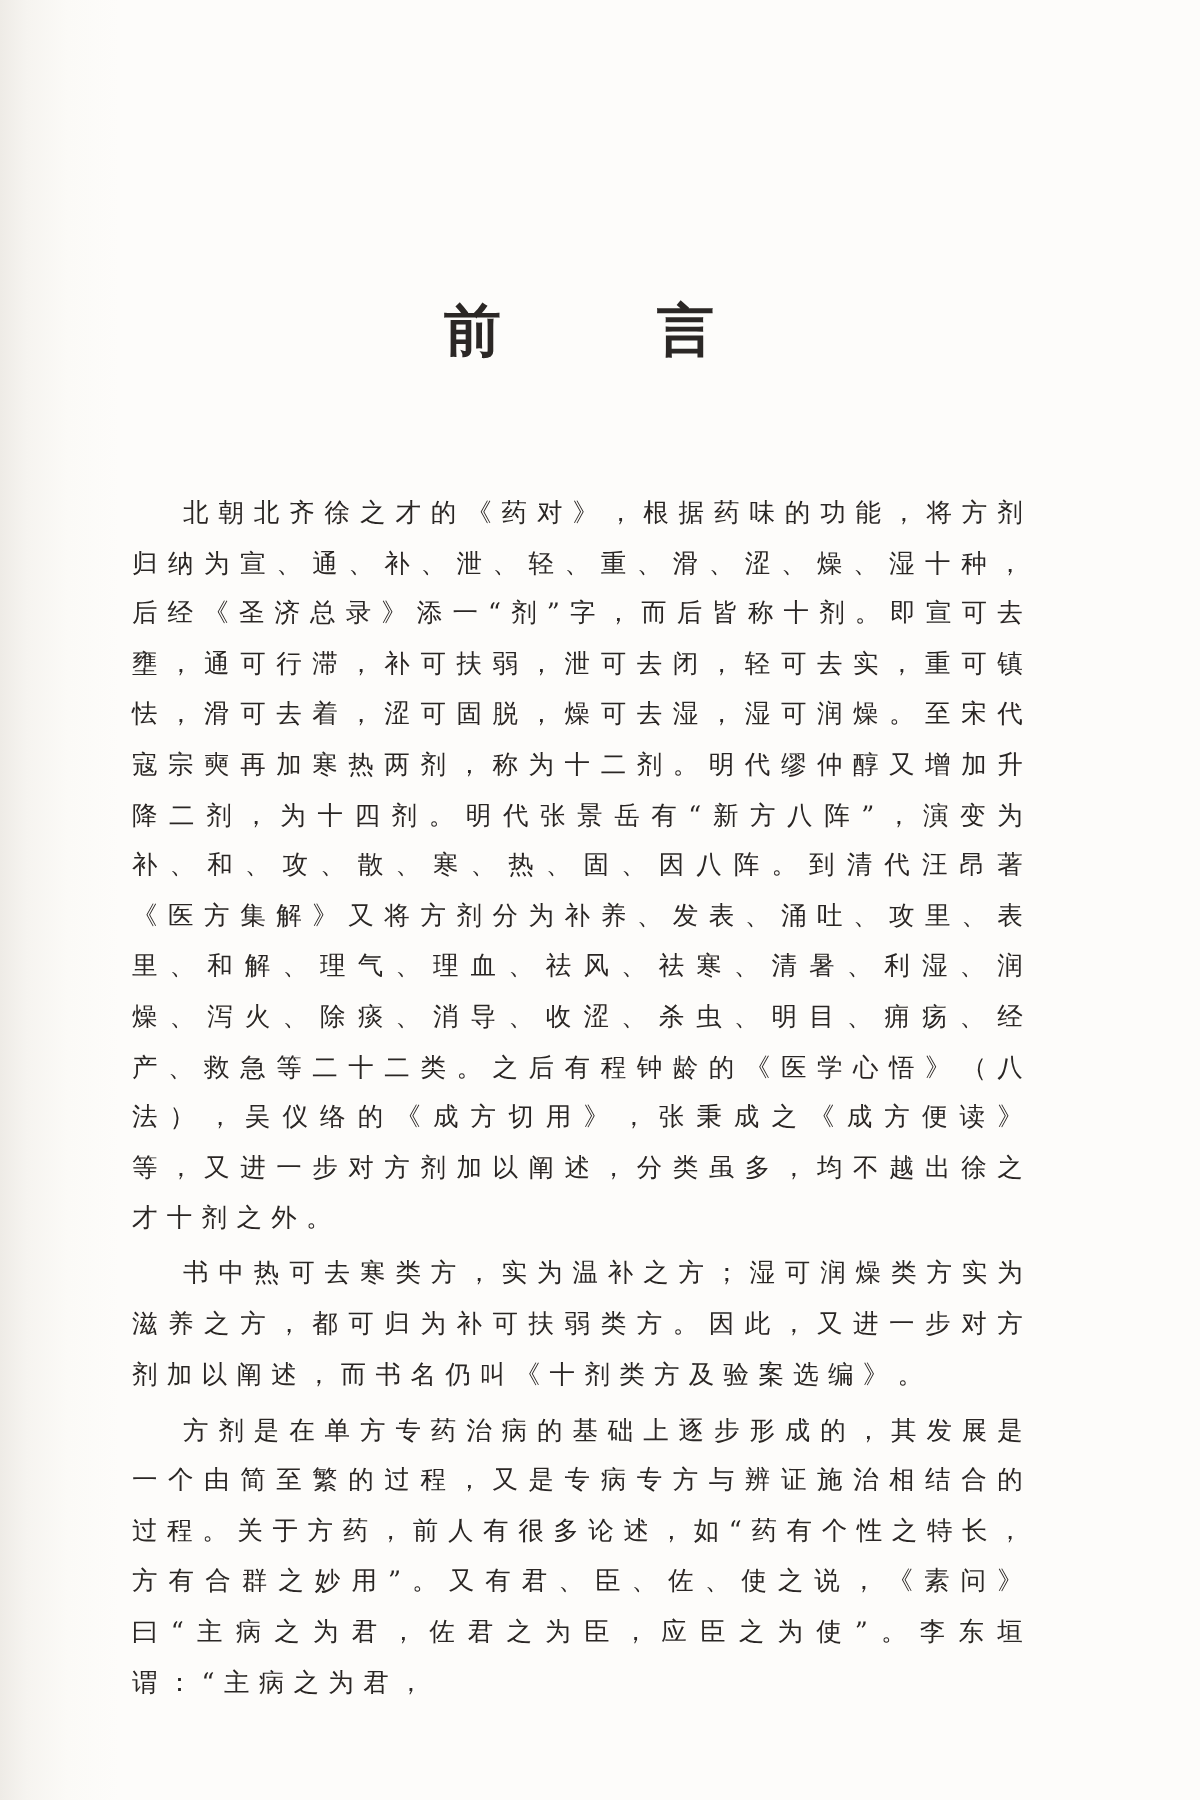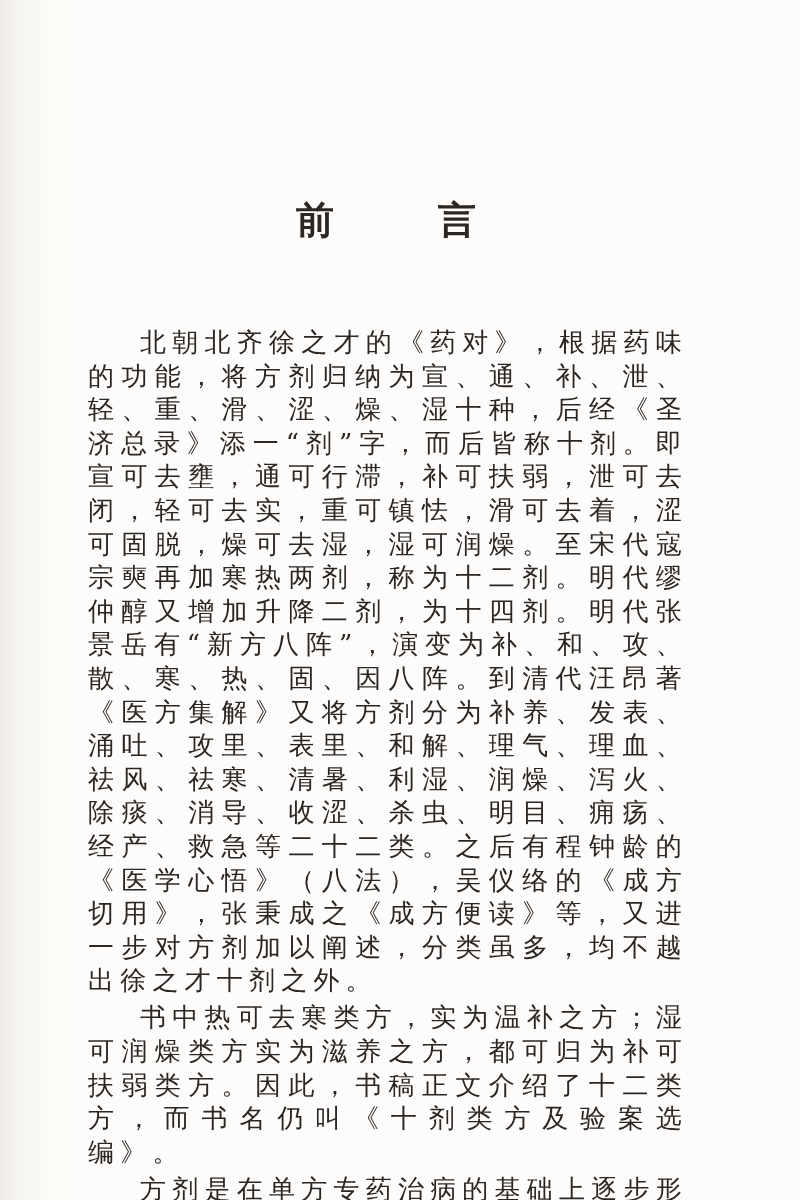--- a/index.html
+++ b/index.html
@@ -38,38 +38,38 @@
     }
     .title span { display: block; line-height: 48px; }
     .body-text {
       position: absolute;
       left: 88px;
       top: 326px;
       width: 600px;
     }
     .para {
       margin: 0 0 3.5px 0;
-      font-size: 26px;
+      font-size: 17px;
       line-height: 33.6px;
       text-align: justify;
       text-align-last: left;
       text-indent: 2em;
       letter-spacing: 6.2px;
       word-break: break-all;
     }
   </style>
 </head>
 <body>
 
 <div class="page">
 
   <div class="title">
     <span>前</span>
     <span>言</span>
   </div>
 
   <div class="body-text">
     <p class="para">北朝北齐徐之才的《药对》，根据药味的功能，将方剂归纳为宣、通、补、泄、轻、重、滑、涩、燥、湿十种，后经《圣济总录》添一“剂”字，而后皆称十剂。即宣可去壅，通可行滞，补可扶弱，泄可去闭，轻可去实，重可镇怯，滑可去着，涩可固脱，燥可去湿，湿可润燥。至宋代寇宗奭再加寒热两剂，称为十二剂。明代缪仲醇又增加升降二剂，为十四剂。明代张景岳有“新方八阵”，演变为补、和、攻、散、寒、热、固、因八阵。到清代汪昂著《医方集解》又将方剂分为补养、发表、涌吐、攻里、表里、和解、理气、理血、祛风、祛寒、清暑、利湿、润燥、泻火、除痰、消导、收涩、杀虫、明目、痈疡、经产、救急等二十二类。之后有程钟龄的《医学心悟》（八法），吴仪络的《成方切用》，张秉成之《成方便读》等，又进一步对方剂加以阐述，分类虽多，均不越出徐之才十剂之外。</p>
-    <p class="para">书中热可去寒类方，实为温补之方；湿可润燥类方实为滋养之方，都可归为补可扶弱类方。因此，书稿正文介绍了十二类方，而书名仍叫《十剂类方及验案选编》。</p>
+    <p class="para">书中热可去寒类方，实为温补之方；湿可润燥类方实为滋养之方，都可归为补可扶弱类方。因此，又进一步对方剂加以阐述，而书名仍叫《十剂类方及验案选编》。</p>
     <p class="para">方剂是在单方专药治病的基础上逐步形成的，其发展是一个由简至繁的过程，又是专病专方与辨证施治相结合的过程。关于方药，前人有很多论述，如“药有个性之特长，方有合群之妙用”。又有君、臣、佐、使之说，《素问》曰“主病之为君，佐君之为臣，应臣之为使”。李东垣谓：“主病之为君，</p>
   </div>
 
 </div>
 
 </body></html>

